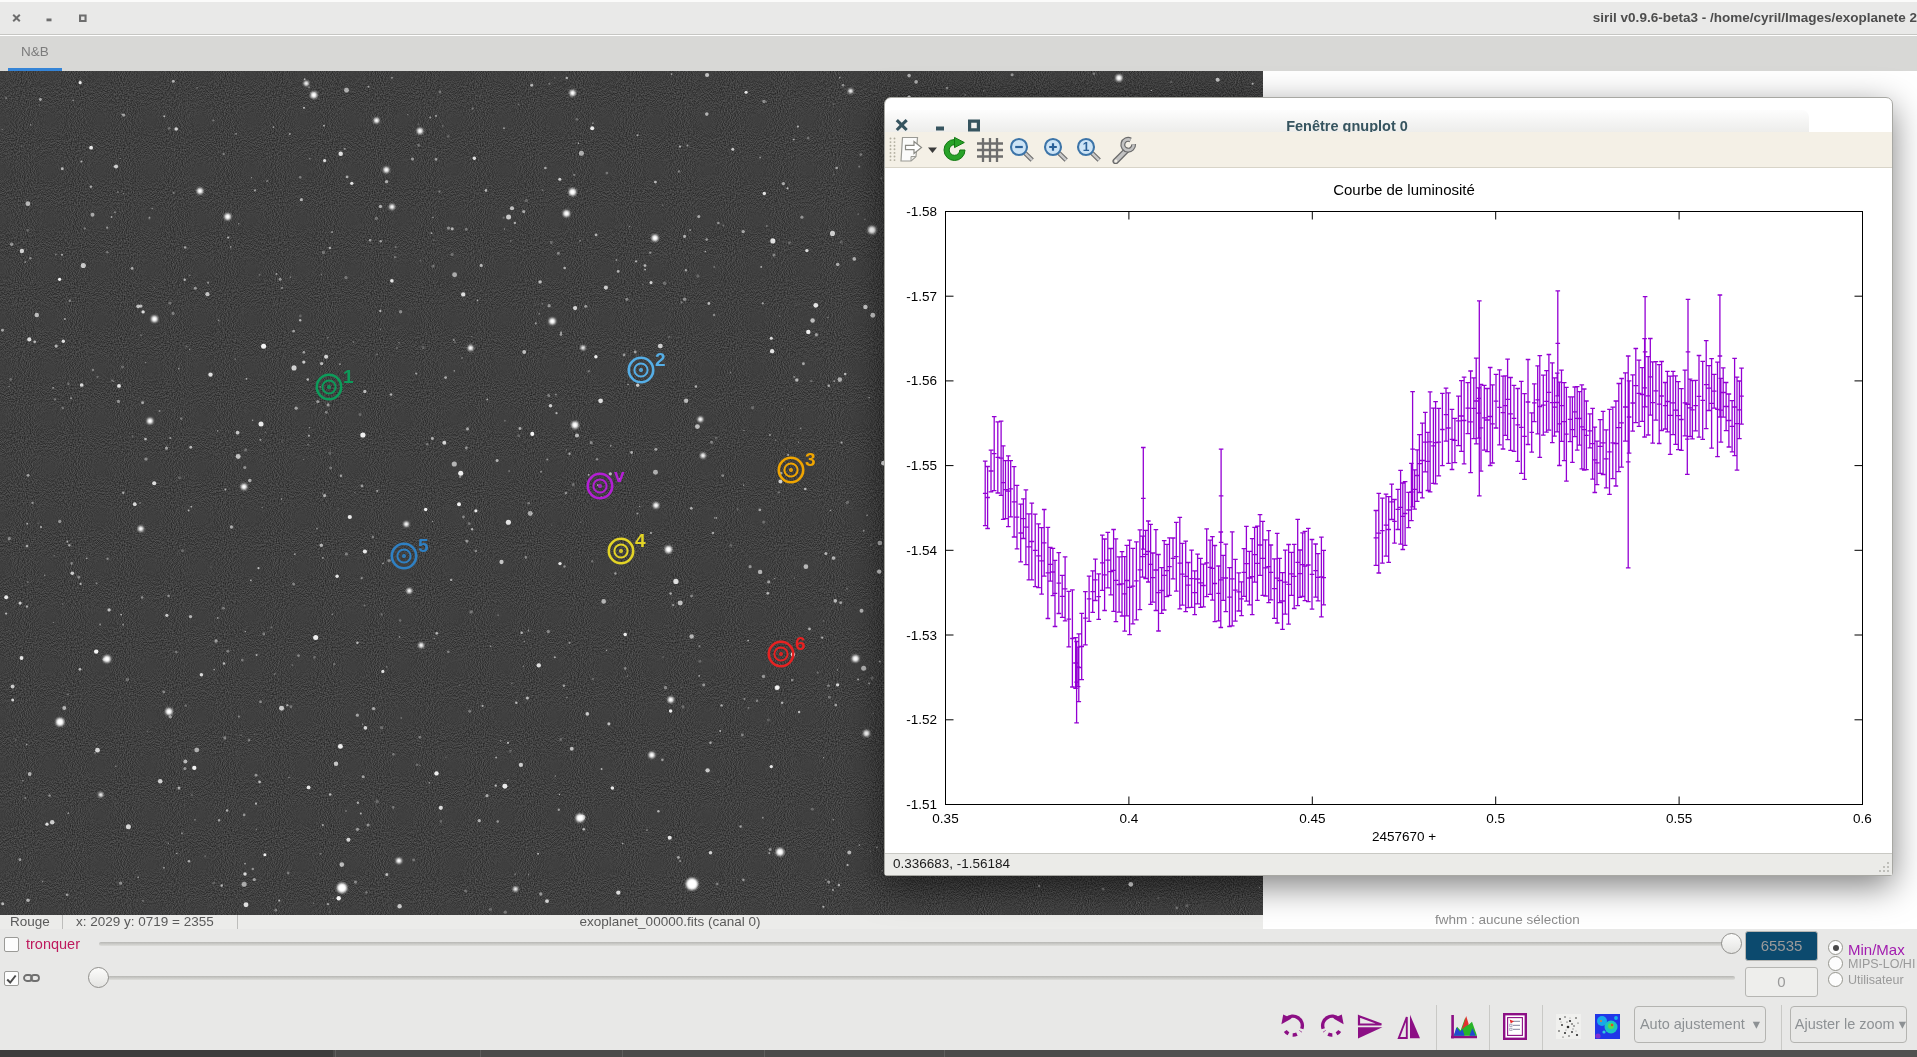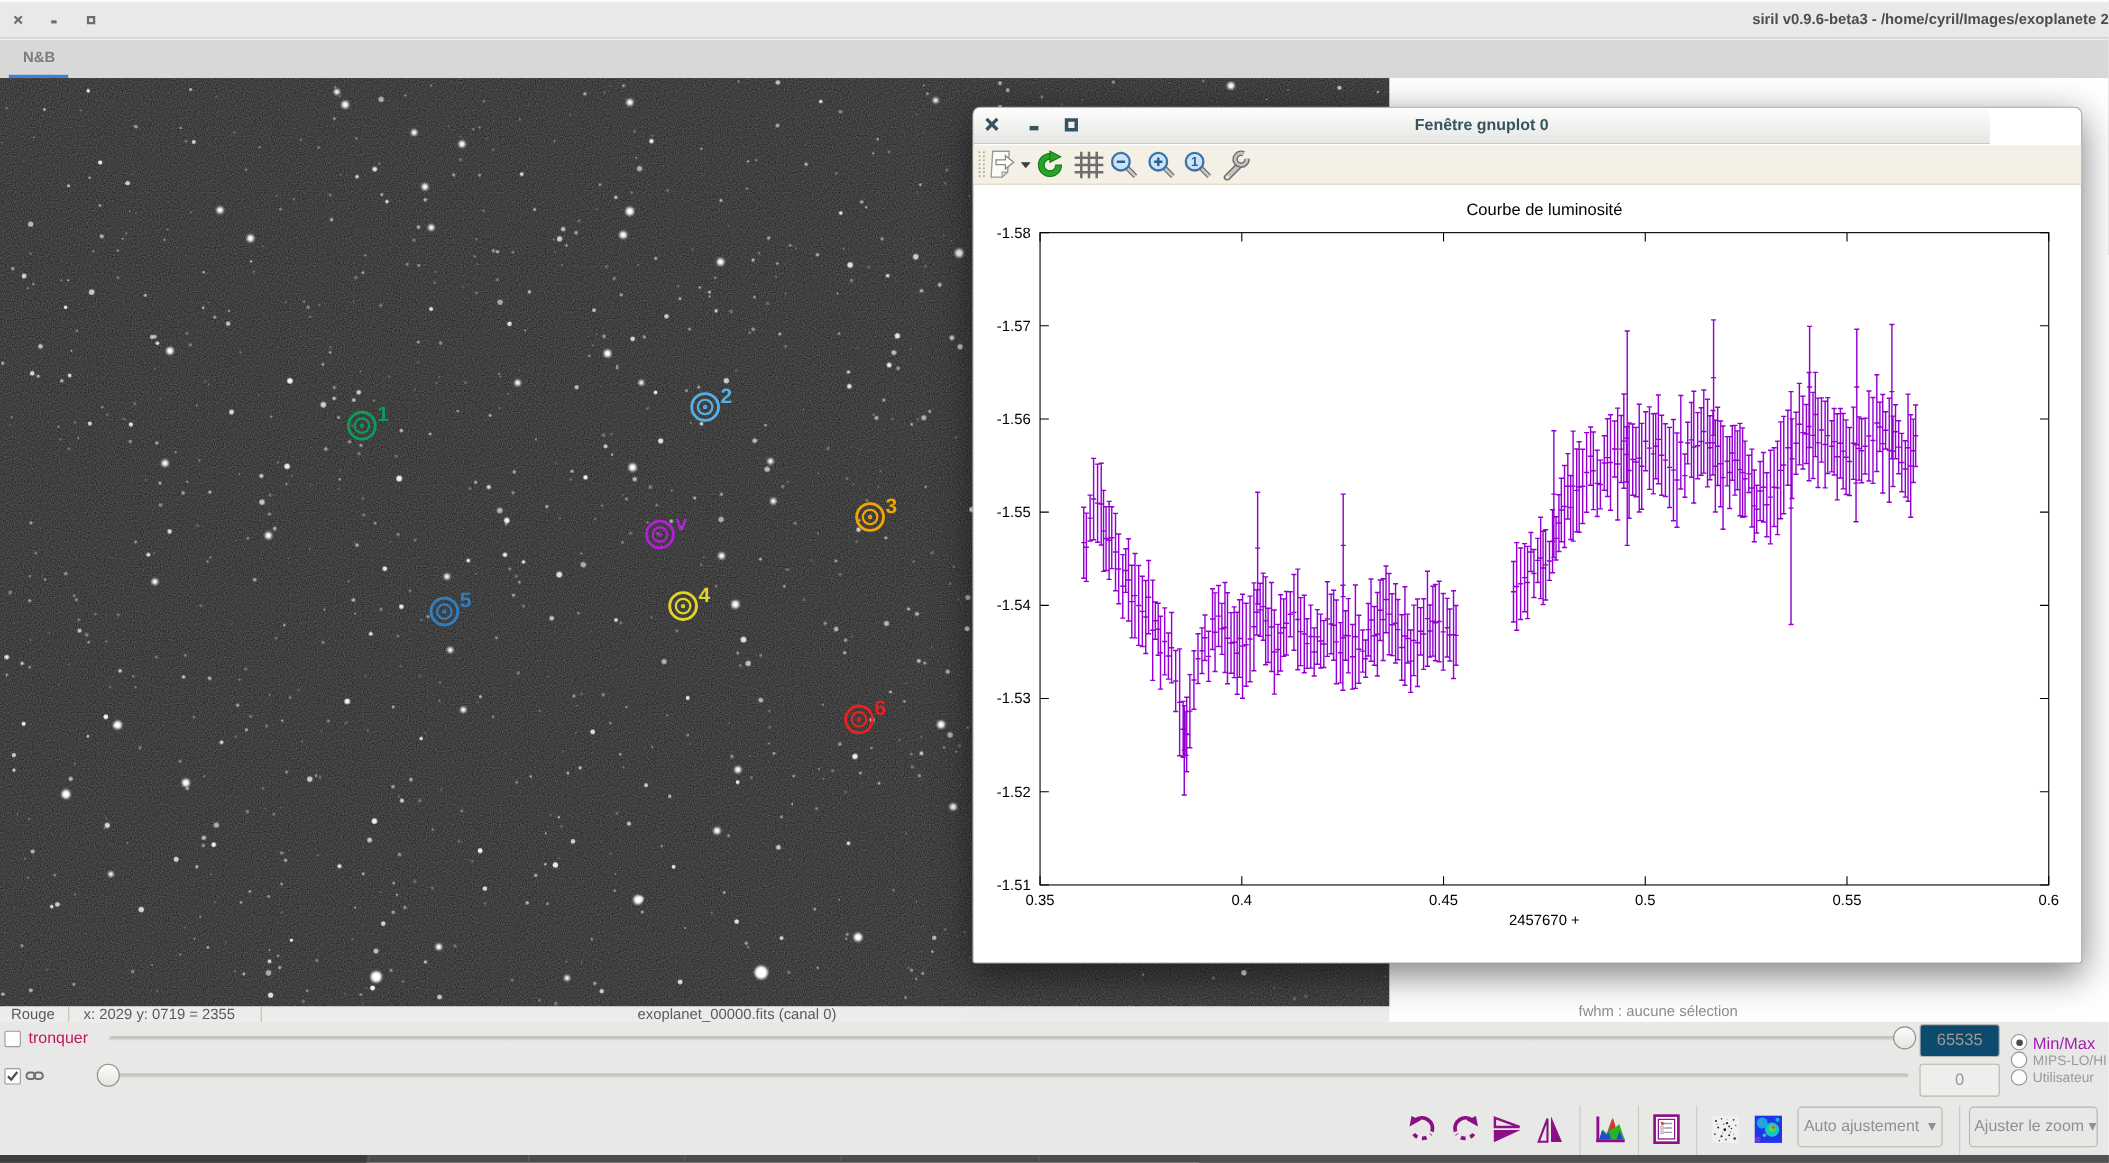--- a/index.html
+++ b/index.html
@@ -12,21 +12,21 @@
     <g fill="#6d6d6d">
       <path d="M0.5 1.4l1.4-1.4 2.6 2.6 2.6-2.6 1.4 1.4-2.6 2.6 2.6 2.6-1.4 1.4-2.6-2.6-2.6 2.6-1.4-1.4 2.6-2.6z"></path>
       <rect x="34.5" y="4.5" width="5" height="2.8"></rect>
       <path d="M67 0.5h7.6v7.6H67zm2.1 2.1v3.4h3.4V2.6z"></path>
     </g>
   </svg>
   <div style="text-align:right;font-size:13.5px;font-weight:bold;color:#4d4d4d;line-height:32px">siril v0.9.6-beta3 - /home/cyril/Images/exoplanete 2</div>
 </div>
 
 <div class="abs" style="left:0;top:36px;width:1917px;height:35px;background:#d8d8d6">
-  <div class="abs" style="left:21px;top:8px;font-size:13.5px;font-weight:bold;color:#7c7c7c">N&amp;B</div>
+  <div class="abs" style="left:21px;top:8px;font-size:13.5px;font-weight:normal;color:#7c7c7c">N&amp;B</div>
   <div class="abs" style="left:8px;top:32px;width:54px;height:3px;background:#3584d6"></div>
 </div>
 
 <svg class="abs" style="left:0;top:71px" width="1263" height="844" viewBox="0 0 1263 844">
   <defs>
     <filter id="nz" x="0" y="0" width="100%" height="100%" color-interpolation-filters="sRGB">
       <feTurbulence type="fractalNoise" baseFrequency="0.98" numOctaves="1" seed="5" stitchTiles="stitch"></feTurbulence>
       <feColorMatrix type="saturate" values="0"></feColorMatrix>
       <feComponentTransfer>
           <feFuncA type="linear" slope="0" intercept="1"></feFuncA>
@@ -1455,21 +1455,21 @@
 <div class="abs" style="left:0;top:1050px;width:1917px;height:7px;background:#4b4b4a"></div>
 <div class="abs" style="left:0;top:1050px;width:333px;height:7px;background:#3d3d3c"></div>
 <div class="abs" style="left:335px;top:1050px;width:1px;height:7px;background:#5e5e5d"></div>
 <div class="abs" style="left:480px;top:1050px;width:1px;height:7px;background:#5e5e5d"></div>
 <div class="abs" style="left:622px;top:1050px;width:1px;height:7px;background:#5e5e5d"></div>
 <div class="abs" style="left:764px;top:1050px;width:1px;height:7px;background:#5e5e5d"></div>
 <div class="abs" style="left:944px;top:1050px;width:1px;height:7px;background:#5e5e5d"></div>
 <div class="abs" style="left:1090px;top:1050px;width:827px;height:7px;background:#515150"></div>
 
 <div class="abs" style="left:884px;top:97px;width:1009px;height:779px;background:#fff;border:1px solid #a8a8a3;border-radius:7px 7px 3px 3px;box-shadow:0 10px 34px rgba(0,0,0,0.5)">
-  <div class="abs" style="left:0;top:0;width:924px;height:33px;background:linear-gradient(#fdfdfd,#e6e6e3);border-bottom:1px solid #c9c9c5;border-radius:7px 7px 0 0">
+  <div class="abs" style="left:0;top:12px;width:924px;height:33px;background:linear-gradient(#fdfdfd,#e6e6e3);border-bottom:1px solid #c9c9c5;border-radius:7px 7px 0 0">
     <svg class="abs" style="left:9px;top:8px" width="90" height="16" viewBox="0 0 90 16">
       <g fill="#36545f">
         <path d="M0.8 2.4l2.4-2.4 4.3 4.3 4.3-4.3 2.4 2.4-4.3 4.3 4.3 4.3-2.4 2.4-4.3-4.3-4.3 4.3-2.4-2.4 4.3-4.3z" transform="translate(1,1) scale(0.9)"></path>
         <rect x="42" y="8.5" width="8" height="4"></rect>
         <path d="M74 1.5h12v12H74zm3.2 3.2v5.6h5.6V4.7z"></path>
       </g>
     </svg>
     <div style="text-align:center;font-size:14.5px;font-weight:bold;color:#36545f;line-height:32px">Fenêtre gnuplot 0</div>
   </div>
   <div class="abs" style="left:0;top:34px;width:1007px;height:36px;background:#f4f0e6;border-bottom:1px solid #d8d4c8">
@@ -1565,13 +1565,26 @@
 <text x="60.5" y="655">0.35</text>
 <text x="243.9" y="655">0.4</text>
 <text x="427.3" y="655">0.45</text>
 <text x="610.7" y="655">0.5</text>
 <text x="794.1" y="655">0.55</text>
 <text x="977.5" y="655">0.6</text>
       <text x="519" y="673">2457670 +</text>
     </g>
     <path d="M100.2 293.1V357.6M97.9 293.1H102.5M97.9 357.6H102.5M97.9 325.3H102.5M102.6 298.5V360.5M100.3 298.5H104.9M100.3 360.5H104.9M100.3 329.5H104.9M106.0 282.1V323.8M103.7 282.1H108.3M103.7 323.8H108.3M103.7 303.0H108.3M109.2 248.7V322.7M106.9 248.7H111.5M106.9 322.7H111.5M106.9 285.7H111.5M112.8 253.9V325.0M110.5 253.9H115.1M110.5 325.0H115.1M110.5 289.4H115.1M116.1 253.1V327.4M113.8 253.1H118.4M113.8 327.4H118.4M113.8 290.2H118.4M118.2 277.8V351.4M115.9 277.8H120.5M115.9 351.4H120.5M115.9 314.6H120.5M120.5 292.6V350.6M118.2 292.6H122.8M118.2 350.6H122.8M118.2 321.6H122.8M123.3 287.8V358.7M121.0 287.8H125.6M121.0 358.7H125.6M121.0 323.2H125.6M125.7 292.6V348.9M123.4 292.6H128.0M123.4 348.9H128.0M123.4 320.8H128.0M129.1 298.7V369.0M126.8 298.7H131.4M126.8 369.0H131.4M126.8 333.8H131.4M132.0 317.4V380.9M129.7 317.4H134.3M129.7 380.9H134.3M129.7 349.2H134.3M135.7 336.2V393.9M133.4 336.2H138.0M133.4 393.9H138.0M133.4 365.0H138.0M138.4 330.8V370.5M136.1 330.8H140.7M136.1 370.5H140.7M136.1 350.7H140.7M140.9 321.8V396.6M138.6 321.8H143.2M138.6 396.6H143.2M138.6 359.2H143.2M143.9 345.9V411.9M141.6 345.9H146.2M141.6 411.9H146.2M141.6 378.9H146.2M146.8 335.1V411.9M144.5 335.1H149.1M144.5 411.9H149.1M144.5 373.5H149.1M150.2 346.1V418.7M147.9 346.1H152.5M147.9 418.7H152.5M147.9 382.4H152.5M153.5 355.9V419.7M151.2 355.9H155.8M151.2 419.7H155.8M151.2 387.8H155.8M156.6 359.7V426.1M154.3 359.7H158.9M154.3 426.1H158.9M154.3 392.9H158.9M159.2 341.5V408.2M156.9 341.5H161.5M156.9 408.2H161.5M156.9 374.9H161.5M162.9 359.4V450.5M160.6 359.4H165.2M160.6 450.5H165.2M160.6 404.9H165.2M165.3 379.3V413.2M163.0 379.3H167.6M163.0 413.2H167.6M163.0 396.3H167.6M167.9 380.4V427.6M165.6 380.4H170.2M165.6 427.6H170.2M165.6 404.0H170.2M170.0 392.3V458.5M167.7 392.3H172.3M167.7 458.5H172.3M167.7 425.4H172.3M173.8 384.6V445.5M171.5 384.6H176.1M171.5 445.5H176.1M171.5 415.1H176.1M177.2 407.4V449.4M174.9 407.4H179.5M174.9 449.4H179.5M174.9 428.4H179.5M180.1 388.8V452.8M177.8 388.8H182.4M177.8 452.8H182.4M177.8 420.8H182.4M183.8 423.4V478.8M181.5 423.4H186.1M181.5 478.8H186.1M181.5 451.1H186.1M187.4 421.9V519.0M185.1 421.9H189.7M185.1 519.0H189.7M185.1 470.5H189.7M190.6 469.6V520.4M188.3 469.6H192.9M188.3 520.4H192.9M188.3 495.0H192.9M191.6 473.5V554.8M189.3 473.5H193.9M189.3 554.8H193.9M189.3 514.1H193.9M193.1 479.1V518.6M190.8 479.1H195.4M190.8 518.6H195.4M190.8 498.9H195.4M193.8 465.9V533.6M191.5 465.9H196.1M191.5 533.6H196.1M191.5 499.7H196.1M196.7 445.3V511.7M194.4 445.3H199.0M194.4 511.7H199.0M194.4 478.5H199.0M200.4 423.6V476.8M198.1 423.6H202.7M198.1 476.8H202.7M198.1 450.2H202.7M204.1 408.2V453.4M201.8 408.2H206.4M201.8 453.4H206.4M201.8 430.8H206.4M207.7 402.8V444.3M205.4 402.8H210.0M205.4 444.3H210.0M205.4 423.6H210.0M210.4 391.1V432.5M208.1 391.1H212.7M208.1 432.5H212.7M208.1 411.8H212.7M213.7 405.9V451.4M211.4 405.9H216.0M211.4 451.4H216.0M211.4 428.7H216.0M217.3 367.2V422.4M215.0 367.2H219.6M215.0 422.4H219.6M215.0 394.8H219.6M219.6 371.0V442.5M217.3 371.0H221.9M217.3 442.5H221.9M217.3 406.8H221.9M222.8 364.3V419.8M220.5 364.3H225.1M220.5 419.8H225.1M220.5 392.1H225.1M225.8 380.5V426.9M223.5 380.5H228.1M223.5 426.9H228.1M223.5 403.7H228.1M228.6 361.5V443.3M226.3 361.5H230.9M226.3 443.3H230.9M226.3 402.4H230.9M230.9 370.9V453.6M228.6 370.9H233.2M228.6 453.6H233.2M228.6 412.3H233.2M234.1 388.9V444.1M231.8 388.9H236.4M231.8 444.1H236.4M231.8 416.5H236.4M237.0 383.7V448.0M234.7 383.7H239.3M234.7 448.0H239.3M234.7 415.9H239.3M239.7 388.6V463.1M237.4 388.6H242.0M237.4 463.1H242.0M237.4 425.9H242.0M241.8 377.3V447.8M239.5 377.3H244.1M239.5 447.8H244.1M239.5 412.5H244.1M244.6 372.2V466.7M242.3 372.2H246.9M242.3 466.7H246.9M242.3 419.4H246.9M247.9 380.4V455.9M245.6 380.4H250.2M245.6 455.9H250.2M245.6 418.1H250.2M251.4 373.9V451.8M249.1 373.9H253.7M249.1 451.8H253.7M249.1 412.9H253.7M254.9 361.9V441.7M252.6 361.9H257.2M252.6 441.7H257.2M252.6 401.8H257.2M257.6 368.1V409.2M255.3 368.1H259.9M255.3 409.2H259.9M255.3 388.6H259.9M258.3 279.5V381.1M256.0 279.5H260.6M256.0 381.1H260.6M256.0 330.3H260.6M260.6 362.3V410.5M258.3 362.3H262.9M258.3 410.5H262.9M258.3 386.4H262.9M263.3 353.0V414.0M261.0 353.0H265.6M261.0 414.0H265.6M261.0 383.5H265.6M265.6 356.4V436.3M263.3 356.4H267.9M263.3 436.3H267.9M263.3 396.4H267.9M267.8 385.0V434.2M265.5 385.0H270.1M265.5 434.2H270.1M265.5 409.6H270.1M270.9 361.6V442.5M268.6 361.6H273.2M268.6 442.5H273.2M268.6 402.0H273.2M273.5 386.5V463.0M271.2 386.5H275.8M271.2 463.0H275.8M271.2 424.7H275.8M276.7 399.6V445.3M274.4 399.6H279.0M274.4 445.3H279.0M274.4 422.5H279.0M279.2 372.7V442.0M276.9 372.7H281.5M276.9 442.0H281.5M276.9 407.4H281.5M282.0 376.4V428.7M279.7 376.4H284.3M279.7 428.7H284.3M279.7 402.6H284.3M284.5 369.8V427.4M282.2 369.8H286.8M282.2 427.4H286.8M282.2 398.6H286.8M288.0 370.0V410.8M285.7 370.0H290.3M285.7 410.8H290.3M285.7 390.4H290.3M291.3 354.3V423.1M289.0 354.3H293.6M289.0 423.1H293.6M289.0 388.7H293.6M294.8 349.4V440.8M292.5 349.4H297.1M292.5 440.8H297.1M292.5 395.1H297.1M297.4 375.3V437.1M295.1 375.3H299.7M295.1 437.1H299.7M295.1 406.2H299.7M300.7 373.2V443.6M298.4 373.2H303.0M298.4 443.6H303.0M298.4 408.4H303.0M303.3 394.5V439.6M301.0 394.5H305.6M301.0 439.6H305.6M301.0 417.1H305.6M306.6 382.1V439.4M304.3 382.1H308.9M304.3 439.4H308.9M304.3 410.7H308.9M309.7 402.8V446.6M307.4 402.8H312.0M307.4 446.6H312.0M307.4 424.7H312.0M312.6 386.2V435.9M310.3 386.2H314.9M310.3 435.9H314.9M310.3 411.0H314.9M315.6 390.3V439.3M313.3 390.3H317.9M313.3 439.3H317.9M313.3 414.8H317.9M318.5 396.2V438.8M316.2 396.2H320.8M316.2 438.8H320.8M316.2 417.5H320.8M321.7 360.8V428.7M319.4 360.8H324.0M319.4 428.7H324.0M319.4 394.8H324.0M325.1 372.2V426.3M322.8 372.2H327.4M322.8 426.3H327.4M322.8 399.3H327.4M327.4 368.6V432.2M325.1 368.6H329.7M325.1 432.2H329.7M325.1 400.4H329.7M329.9 377.5V453.6M327.6 377.5H332.2M327.6 453.6H332.2M327.6 415.5H332.2M333.6 398.0V452.8M331.3 398.0H335.9M331.3 452.8H335.9M331.3 425.4H335.9M335.8 364.0V459.5M333.5 364.0H338.1M333.5 459.5H338.1M333.5 411.8H338.1M336.1 281.2V374.4M333.8 281.2H338.4M333.8 374.4H338.4M333.8 327.8H338.4M338.2 387.3V432.3M335.9 387.3H340.5M335.9 432.3H340.5M335.9 409.8H340.5M340.8 376.2V443.7M338.5 376.2H343.1M338.5 443.7H343.1M338.5 410.0H343.1M344.5 399.7V458.5M342.2 399.7H346.8M342.2 458.5H346.8M342.2 429.1H346.8M347.2 363.8V457.8M344.9 363.8H349.5M344.9 457.8H349.5M344.9 410.8H349.5M350.4 391.3V453.1M348.1 391.3H352.7M348.1 453.1H352.7M348.1 422.2H352.7M353.8 404.8V443.0M351.5 404.8H356.1M351.5 443.0H356.1M351.5 423.9H356.1M356.5 413.8V447.7M354.2 413.8H358.8M354.2 447.7H358.8M354.2 430.8H358.8M358.9 380.6V428.3M356.6 380.6H361.2M356.6 428.3H361.2M356.6 404.4H361.2M361.4 358.3V433.2M359.1 358.3H363.7M359.1 433.2H363.7M359.1 395.7H363.7M364.4 383.3V436.8M362.1 383.3H366.7M362.1 436.8H366.7M362.1 410.0H366.7M367.2 370.6V446.6M364.9 370.6H369.5M364.9 446.6H369.5M364.9 408.6H369.5M369.6 359.3V414.2M367.3 359.3H371.9M367.3 414.2H371.9M367.3 386.7H371.9M372.4 358.1V432.4M370.1 358.1H374.7M370.1 432.4H374.7M370.1 395.3H374.7M375.0 346.6V407.3M372.7 346.6H377.3M372.7 407.3H377.3M372.7 377.0H377.3M377.8 353.4V427.3M375.5 353.4H380.1M375.5 427.3H380.1M375.5 390.3H380.1M380.5 371.8V428.0M378.2 371.8H382.8M378.2 428.0H382.8M378.2 399.9H382.8M383.7 362.6V434.7M381.4 362.6H386.0M381.4 434.7H386.0M381.4 398.6H386.0M385.9 377.0V431.8M383.6 377.0H388.2M383.6 431.8H388.2M383.6 404.4H388.2M389.3 390.9V450.4M387.0 390.9H391.6M387.0 450.4H391.6M387.0 420.7H391.6M392.2 365.4V455.0M389.9 365.4H394.5M389.9 455.0H394.5M389.9 410.2H394.5M394.6 390.3V434.7M392.3 390.3H396.9M392.3 434.7H396.9M392.3 412.5H396.9M397.5 404.7V461.4M395.2 404.7H399.8M395.2 461.4H399.8M395.2 433.0H399.8M400.3 382.1V446.2M398.0 382.1H402.6M398.0 446.2H402.6M398.0 414.2H402.6M403.6 376.5V456.1M401.3 376.5H405.9M401.3 456.1H405.9M401.3 416.3H405.9M406.5 384.4V427.4M404.2 384.4H408.8M404.2 427.4H408.8M404.2 405.9H408.8M409.2 376.3V440.5M406.9 376.3H411.5M406.9 440.5H411.5M406.9 408.4H411.5M412.7 351.3V437.6M410.4 351.3H415.0M410.4 437.6H415.0M410.4 394.4H415.0M415.0 382.0V429.3M412.7 382.0H417.3M412.7 429.3H417.3M412.7 405.7H417.3M417.6 364.9V428.5M415.3 364.9H419.9M415.3 428.5H419.9M415.3 396.7H419.9M419.9 363.4V432.7M417.6 363.4H422.2M417.6 432.7H422.2M417.6 398.1H422.2M423.3 360.4V433.6M421.0 360.4H425.6M421.0 433.6H425.6M421.0 397.0H425.6M427.0 371.5V441.2M424.7 371.5H429.3M424.7 441.2H429.3M424.7 406.4H429.3M430.6 376.0V429.2M428.3 376.0H432.9M428.3 429.2H432.9M428.3 402.6H432.9M433.0 385.7V432.9M430.7 385.7H435.3M430.7 432.9H435.3M430.7 409.3H435.3M436.4 369.1V448.8M434.1 369.1H438.7M434.1 448.8H438.7M434.1 408.9H438.7M438.7 382.4V436.8M436.4 382.4H441.0M436.4 436.8H441.0M436.4 409.6H441.0M490.9 342.5V397.4M488.6 342.5H493.2M488.6 397.4H493.2M488.6 369.9H493.2M493.8 325.3V405.0M491.5 325.3H496.1M491.5 405.0H496.1M491.5 365.1H496.1M497.4 330.2V395.2M495.1 330.2H499.7M495.1 395.2H499.7M495.1 362.7H499.7M501.0 326.2V388.1M498.7 326.2H503.3M498.7 388.1H503.3M498.7 357.1H503.3M503.7 328.7V394.4M501.4 328.7H506.0M501.4 394.4H506.0M501.4 361.5H506.0M506.7 316.1V351.5M504.4 316.1H509.0M504.4 351.5H509.0M504.4 333.8H509.0M509.5 331.5V375.2M507.2 331.5H511.8M507.2 375.2H511.8M507.2 353.4H511.8M512.9 321.4V361.5M510.6 321.4H515.2M510.6 361.5H515.2M510.6 341.4H515.2M515.6 302.3V376.2M513.3 302.3H517.9M513.3 376.2H517.9M513.3 339.3H517.9M517.8 315.0V381.5M515.5 315.0H520.1M515.5 381.5H520.1M515.5 348.3H520.1M520.1 313.6V377.4M517.8 313.6H522.4M517.8 377.4H522.4M517.8 345.5H522.4M523.6 324.3V359.6M521.3 324.3H525.9M521.3 359.6H525.9M521.3 342.0H525.9M526.4 295.4V352.7M524.1 295.4H528.7M524.1 352.7H528.7M524.1 324.0H528.7M527.6 223.6V338.8M525.3 223.6H529.9M525.3 338.8H529.9M525.3 281.2H529.9M529.6 301.8V341.1M527.3 301.8H531.9M527.3 341.1H531.9M527.3 321.4H531.9M532.2 281.8V333.3M529.9 281.8H534.5M529.9 333.3H534.5M529.9 307.5H534.5M534.4 266.7V324.5M532.1 266.7H536.7M532.1 324.5H536.7M532.1 295.6H536.7M537.3 255.2V329.8M535.0 255.2H539.6M535.0 329.8H539.6M535.0 292.5H539.6M540.3 244.4V303.8M538.0 244.4H542.6M538.0 303.8H542.6M538.0 274.1H542.6M542.9 264.3V322.5M540.6 264.3H545.2M540.6 322.5H545.2M540.6 293.4H545.2M545.1 223.9V323.9M542.8 223.9H547.4M542.8 323.9H547.4M542.8 273.9H547.4M548.4 240.1V315.4M546.1 240.1H550.7M546.1 315.4H550.7M546.1 277.8H550.7M550.6 233.6V315.8M548.3 233.6H552.9M548.3 315.8H552.9M548.3 274.7H552.9M553.8 240.4V307.9M551.5 240.4H556.1M551.5 307.9H556.1M551.5 274.1H556.1M557.4 225.3V297.6M555.1 225.3H559.7M555.1 297.6H559.7M555.1 261.5H559.7M561.0 220.2V273.2M558.7 220.2H563.3M558.7 273.2H563.3M558.7 246.7H563.3M563.5 224.8V295.3M561.2 224.8H565.8M561.2 295.3H565.8M561.2 260.0H565.8M567.0 241.3V301.5M564.7 241.3H569.3M564.7 301.5H569.3M564.7 271.4H569.3M569.9 250.3V294.6M567.6 250.3H572.2M567.6 294.6H572.2M567.6 272.4H572.2M573.4 228.2V277.6M571.1 228.2H575.7M571.1 277.6H575.7M571.1 252.9H575.7M576.3 212.7V283.3M574.0 212.7H578.6M574.0 283.3H578.6M574.0 248.0H578.6M579.1 209.1V295.9M576.8 209.1H581.4M576.8 295.9H581.4M576.8 252.5H581.4M582.8 214.7V265.6M580.5 214.7H585.1M580.5 265.6H585.1M580.5 240.1H585.1M585.6 203.0V304.7M583.3 203.0H587.9M583.3 304.7H587.9M583.3 253.8H587.9M588.8 209.8V270.7M586.5 209.8H591.1M586.5 270.7H591.1M586.5 240.3H591.1M591.2 190.1V275.9M588.9 190.1H593.5M588.9 275.9H593.5M588.9 233.0H593.5M593.7 219.9V270.2M591.4 219.9H596.0M591.4 270.2H596.0M591.4 245.1H596.0M594.3 132.9V327.8M592.0 132.9H596.6M592.0 327.8H596.6M592.0 230.4H596.6M596.0 216.4V303.1M593.7 216.4H598.3M593.7 303.1H598.3M593.7 259.8H598.3M599.3 217.4V282.2M597.0 217.4H601.6M597.0 282.2H601.6M597.0 249.8H601.6M602.2 220.5V283.6M599.9 220.5H604.5M599.9 283.6H604.5M599.9 252.0H604.5M605.2 199.5V297.5M602.9 199.5H607.5M602.9 297.5H607.5M602.9 248.5H607.5M607.5 216.9V295.0M605.2 216.9H609.8M605.2 295.0H609.8M605.2 255.9H609.8M611.0 206.3V260.0M608.7 206.3H613.3M608.7 260.0H613.3M608.7 233.1H613.3M614.5 201.9V276.9M612.2 201.9H616.8M612.2 276.9H616.8M612.2 239.4H616.8M618.0 208.2V281.0M615.7 208.2H620.3M615.7 281.0H620.3M615.7 244.6H620.3M620.2 207.9V267.3M617.9 207.9H622.5M617.9 267.3H622.5M617.9 237.6H622.5M622.6 191.1V271.7M620.3 191.1H624.9M620.3 271.7H624.9M620.3 231.4H624.9M625.6 209.5V282.3M623.3 209.5H627.9M623.3 282.3H627.9M623.3 245.9H627.9M629.0 217.3V283.3M626.7 217.3H631.3M626.7 283.3H631.3M626.7 250.3H631.3M632.7 220.5V293.3M630.4 220.5H635.0M630.4 293.3H635.0M630.4 256.9H635.0M636.3 213.3V305.4M634.0 213.3H638.6M634.0 305.4H638.6M634.0 259.4H638.6M639.5 225.6V311.3M637.2 225.6H641.8M637.2 311.3H641.8M637.2 268.4H641.8M643.0 191.5V276.5M640.7 191.5H645.3M640.7 276.5H645.3M640.7 234.0H645.3M646.7 244.8V284.1M644.4 244.8H649.0M644.4 284.1H649.0M644.4 264.4H649.0M649.3 215.9V253.7M647.0 215.9H651.6M647.0 253.7H651.6M647.0 234.8H651.6M652.7 197.9V265.8M650.4 197.9H655.0M650.4 265.8H655.0M650.4 231.9H655.0M654.8 187.7V289.3M652.5 187.7H657.1M652.5 289.3H657.1M652.5 238.5H657.1M658.3 207.1V267.2M656.0 207.1H660.6M656.0 267.2H660.6M656.0 237.2H660.6M661.5 202.6V264.1M659.2 202.6H663.8M659.2 264.1H663.8M659.2 233.3H663.8M663.9 186.5V262.1M661.6 186.5H666.2M661.6 262.1H666.2M661.6 224.3H666.2M667.3 194.9V274.6M665.0 194.9H669.6M665.0 274.6H669.6M665.0 234.7H669.6M669.5 209.9V268.2M667.2 209.9H671.8M667.2 268.2H671.8M667.2 239.1H671.8M672.2 205.2V263.8M669.9 205.2H674.5M669.9 263.8H674.5M669.9 234.5H674.5M672.8 122.8V227.8M670.5 122.8H675.1M670.5 227.8H675.1M670.5 175.3H675.1M674.4 214.1V297.5M672.1 214.1H676.7M672.1 297.5H676.7M672.1 255.8H676.7M676.5 202.2V273.3M674.2 202.2H678.8M674.2 273.3H678.8M674.2 237.7H678.8M679.2 214.7V292.6M676.9 214.7H681.5M676.9 292.6H681.5M676.9 253.6H681.5M681.4 219.3V313.2M679.1 219.3H683.7M679.1 313.2H683.7M679.1 266.2H683.7M685.1 228.9V273.7M682.8 228.9H687.4M682.8 273.7H687.4M682.8 251.3H687.4M687.4 228.9V294.3M685.1 228.9H689.7M685.1 294.3H689.7M685.1 261.6H689.7M689.8 219.0V268.6M687.5 219.0H692.1M687.5 268.6H692.1M687.5 243.8H692.1M692.2 218.7V282.1M689.9 218.7H694.5M689.9 282.1H694.5M689.9 250.4H694.5M694.5 223.7V277.2M692.2 223.7H696.8M692.2 277.2H696.8M692.2 250.5H696.8M696.8 216.9V300.8M694.5 216.9H699.1M694.5 300.8H699.1M694.5 258.9H699.1M699.2 221.0V302.2M696.9 221.0H701.5M696.9 302.2H701.5M696.9 261.6H701.5M701.4 233.0V301.6M699.1 233.0H703.7M699.1 301.6H703.7M699.1 267.3H703.7M704.8 245.9V279.8M702.5 245.9H707.1M702.5 279.8H707.1M702.5 262.8H707.1M707.6 240.3V311.1M705.3 240.3H709.9M705.3 311.1H709.9M705.3 275.7H709.9M709.8 259.2V324.5M707.5 259.2H712.1M707.5 324.5H712.1M707.5 291.9H712.1M712.0 273.2V316.6M709.7 273.2H714.3M709.7 316.6H714.3M709.7 294.9H714.3M715.1 251.6V305.3M712.8 251.6H717.4M712.8 305.3H717.4M712.8 278.4H717.4M718.1 243.3V306.5M715.8 243.3H720.4M715.8 306.5H720.4M715.8 274.9H720.4M721.2 261.8V319.9M718.9 261.8H723.5M718.9 319.9H723.5M718.9 290.8H723.5M724.5 241.3V326.4M722.2 241.3H726.8M722.2 326.4H726.8M722.2 283.9H726.8M727.8 239.1V310.7M725.5 239.1H730.1M725.5 310.7H730.1M725.5 274.9H730.1M730.9 233.0V318.0M728.6 233.0H733.2M728.6 318.0H733.2M728.6 275.5H733.2M733.8 215.5V303.6M731.5 215.5H736.1M731.5 303.6H736.1M731.5 259.6H736.1M736.6 210.5V299.1M734.3 210.5H738.9M734.3 299.1H738.9M734.3 254.8H738.9M740.3 204.9V273.1M738.0 204.9H742.6M738.0 273.1H742.6M738.0 239.0H742.6M743.2 188.0V399.8M740.9 188.0H745.5M740.9 399.8H745.5M740.9 293.9H745.5M744.1 212.8V285.2M741.8 212.8H746.4M741.8 285.2H746.4M741.8 249.0H746.4M747.7 206.8V263.2M745.4 206.8H750.0M745.4 263.2H750.0M745.4 235.0H750.0M750.8 180.5V254.6M748.5 180.5H753.1M748.5 254.6H753.1M748.5 217.6H753.1M754.0 192.2V258.4M751.7 192.2H756.3M751.7 258.4H756.3M751.7 225.3H756.3M757.2 199.7V253.4M754.9 199.7H759.5M754.9 253.4H759.5M754.9 226.5H759.5M759.6 170.7V269.0M757.3 170.7H761.9M757.3 269.0H761.9M757.3 219.8H761.9M760.1 128.7V238.8M757.8 128.7H762.4M757.8 238.8H762.4M757.8 183.8H762.4M763.2 188.7V267.0M760.9 188.7H765.5M760.9 267.0H765.5M760.9 227.8H765.5M765.3 170.5V247.1M763.0 170.5H767.6M763.0 247.1H767.6M763.0 208.8H767.6M767.7 193.9V275.2M765.4 193.9H770.0M765.4 275.2H770.0M765.4 234.6H770.0M770.9 193.7V252.1M768.6 193.7H773.2M768.6 252.1H773.2M768.6 222.9H773.2M774.2 196.7V275.5M771.9 196.7H776.5M771.9 275.5H776.5M771.9 236.1H776.5M776.6 193.5V262.5M774.3 193.5H778.9M774.3 262.5H778.9M774.3 228.0H778.9M780.2 214.5V261.0M777.9 214.5H782.5M777.9 261.0H782.5M777.9 237.7H782.5M782.4 203.3V263.8M780.1 203.3H784.7M780.1 263.8H784.7M780.1 233.5H784.7M785.2 208.2V286.4M782.9 208.2H787.5M782.9 286.4H787.5M782.9 247.3H787.5M788.1 203.3V266.6M785.8 203.3H790.4M785.8 266.6H790.4M785.8 234.9H790.4M790.6 207.9V276.4M788.3 207.9H792.9M788.3 276.4H792.9M788.3 242.1H792.9M793.3 213.7V281.6M791.0 213.7H795.6M791.0 281.6H795.6M791.0 247.6H795.6M796.4 220.6V282.4M794.1 220.6H798.7M794.1 282.4H798.7M794.1 251.5H798.7M799.9 202.1V267.8M797.6 202.1H802.2M797.6 267.8H802.2M797.6 234.9H802.2M802.3 236.1V306.3M800.0 236.1H804.6M800.0 306.3H804.6M800.0 271.2H804.6M803.0 131.3V236.3M800.7 131.3H805.3M800.7 236.3H805.3M800.7 183.8H805.3M805.1 211.1V268.5M802.8 211.1H807.4M802.8 268.5H807.4M802.8 239.8H807.4M807.4 212.6V270.9M805.1 212.6H809.7M805.1 270.9H809.7M805.1 241.8H809.7M810.6 212.3V262.9M808.3 212.3H812.9M808.3 262.9H812.9M808.3 237.6H812.9M814.0 187.5V269.2M811.7 187.5H816.3M811.7 269.2H816.3M811.7 228.4H816.3M817.7 193.4V271.4M815.4 193.4H820.0M815.4 271.4H820.0M815.4 232.4H820.0M821.2 172.7V260.6M818.9 172.7H823.5M818.9 260.6H823.5M818.9 216.6H823.5M824.0 197.6V242.5M821.7 197.6H826.3M821.7 242.5H826.3M821.7 220.1H826.3M826.6 190.6V280.1M824.3 190.6H828.9M824.3 280.1H828.9M824.3 235.3H828.9M829.2 206.3V240.2M826.9 206.3H831.5M826.9 240.2H831.5M826.9 223.2H831.5M832.5 194.1V288.6M830.2 194.1H834.8M830.2 288.6H834.8M830.2 241.4H834.8M834.9 127.0V249.0M832.6 127.0H837.2M832.6 249.0H837.2M832.6 188.0H837.2M835.9 210.3V274.2M833.6 210.3H838.2M833.6 274.2H838.2M833.6 242.2H838.2M838.2 199.9V249.1M835.9 199.9H840.5M835.9 249.1H840.5M835.9 224.5H840.5M841.1 214.5V262.6M838.8 214.5H843.4M838.8 262.6H843.4M838.8 238.5H843.4M843.9 226.0V279.0M841.6 226.0H846.2M841.6 279.0H846.2M841.6 252.5H846.2M847.1 232.7V283.9M844.8 232.7H849.4M844.8 283.9H849.4M844.8 258.3H849.4M849.6 190.3V287.7M847.3 190.3H851.9M847.3 287.7H851.9M847.3 239.0H851.9M852.0 209.1V302.2M849.7 209.1H854.3M849.7 302.2H854.3M849.7 255.7H854.3M854.4 213.0V270.7M852.1 213.0H856.7M852.1 270.7H856.7M852.1 241.8H856.7M856.5 200.1V256.1M854.2 200.1H858.8M854.2 256.1H858.8M854.2 228.1H858.8" stroke="#9400d3" stroke-width="1.3" fill="none"></path>
   </svg>
+  <div class="abs" style="left:0;top:755px;width:1007px;height:22px;background:#ebebe8;border-top:1px solid #c9c9c4;font-size:13.5px;color:#1a1a1a">
+    <div style="padding:2px 0 0 8px">0.336683, -1.56184</div>
+    <svg class="abs" style="right:2px;bottom:2px" width="12" height="12" viewBox="0 0 12 12">
+        <g fill="#b0b0ab">
+          <circle cx="10" cy="10" r="1"></circle>
+          <circle cx="6" cy="10" r="1"></circle>
+          <circle cx="10" cy="6" r="1"></circle>
+          <circle cx="2" cy="10" r="1"></circle>
+          <circle cx="6" cy="6" r="1"></circle>
+          <circle cx="10" cy="2" r="1"></circle>
+        </g>
+      </svg>
+  </div>
 </div>
 
 </body></html>

